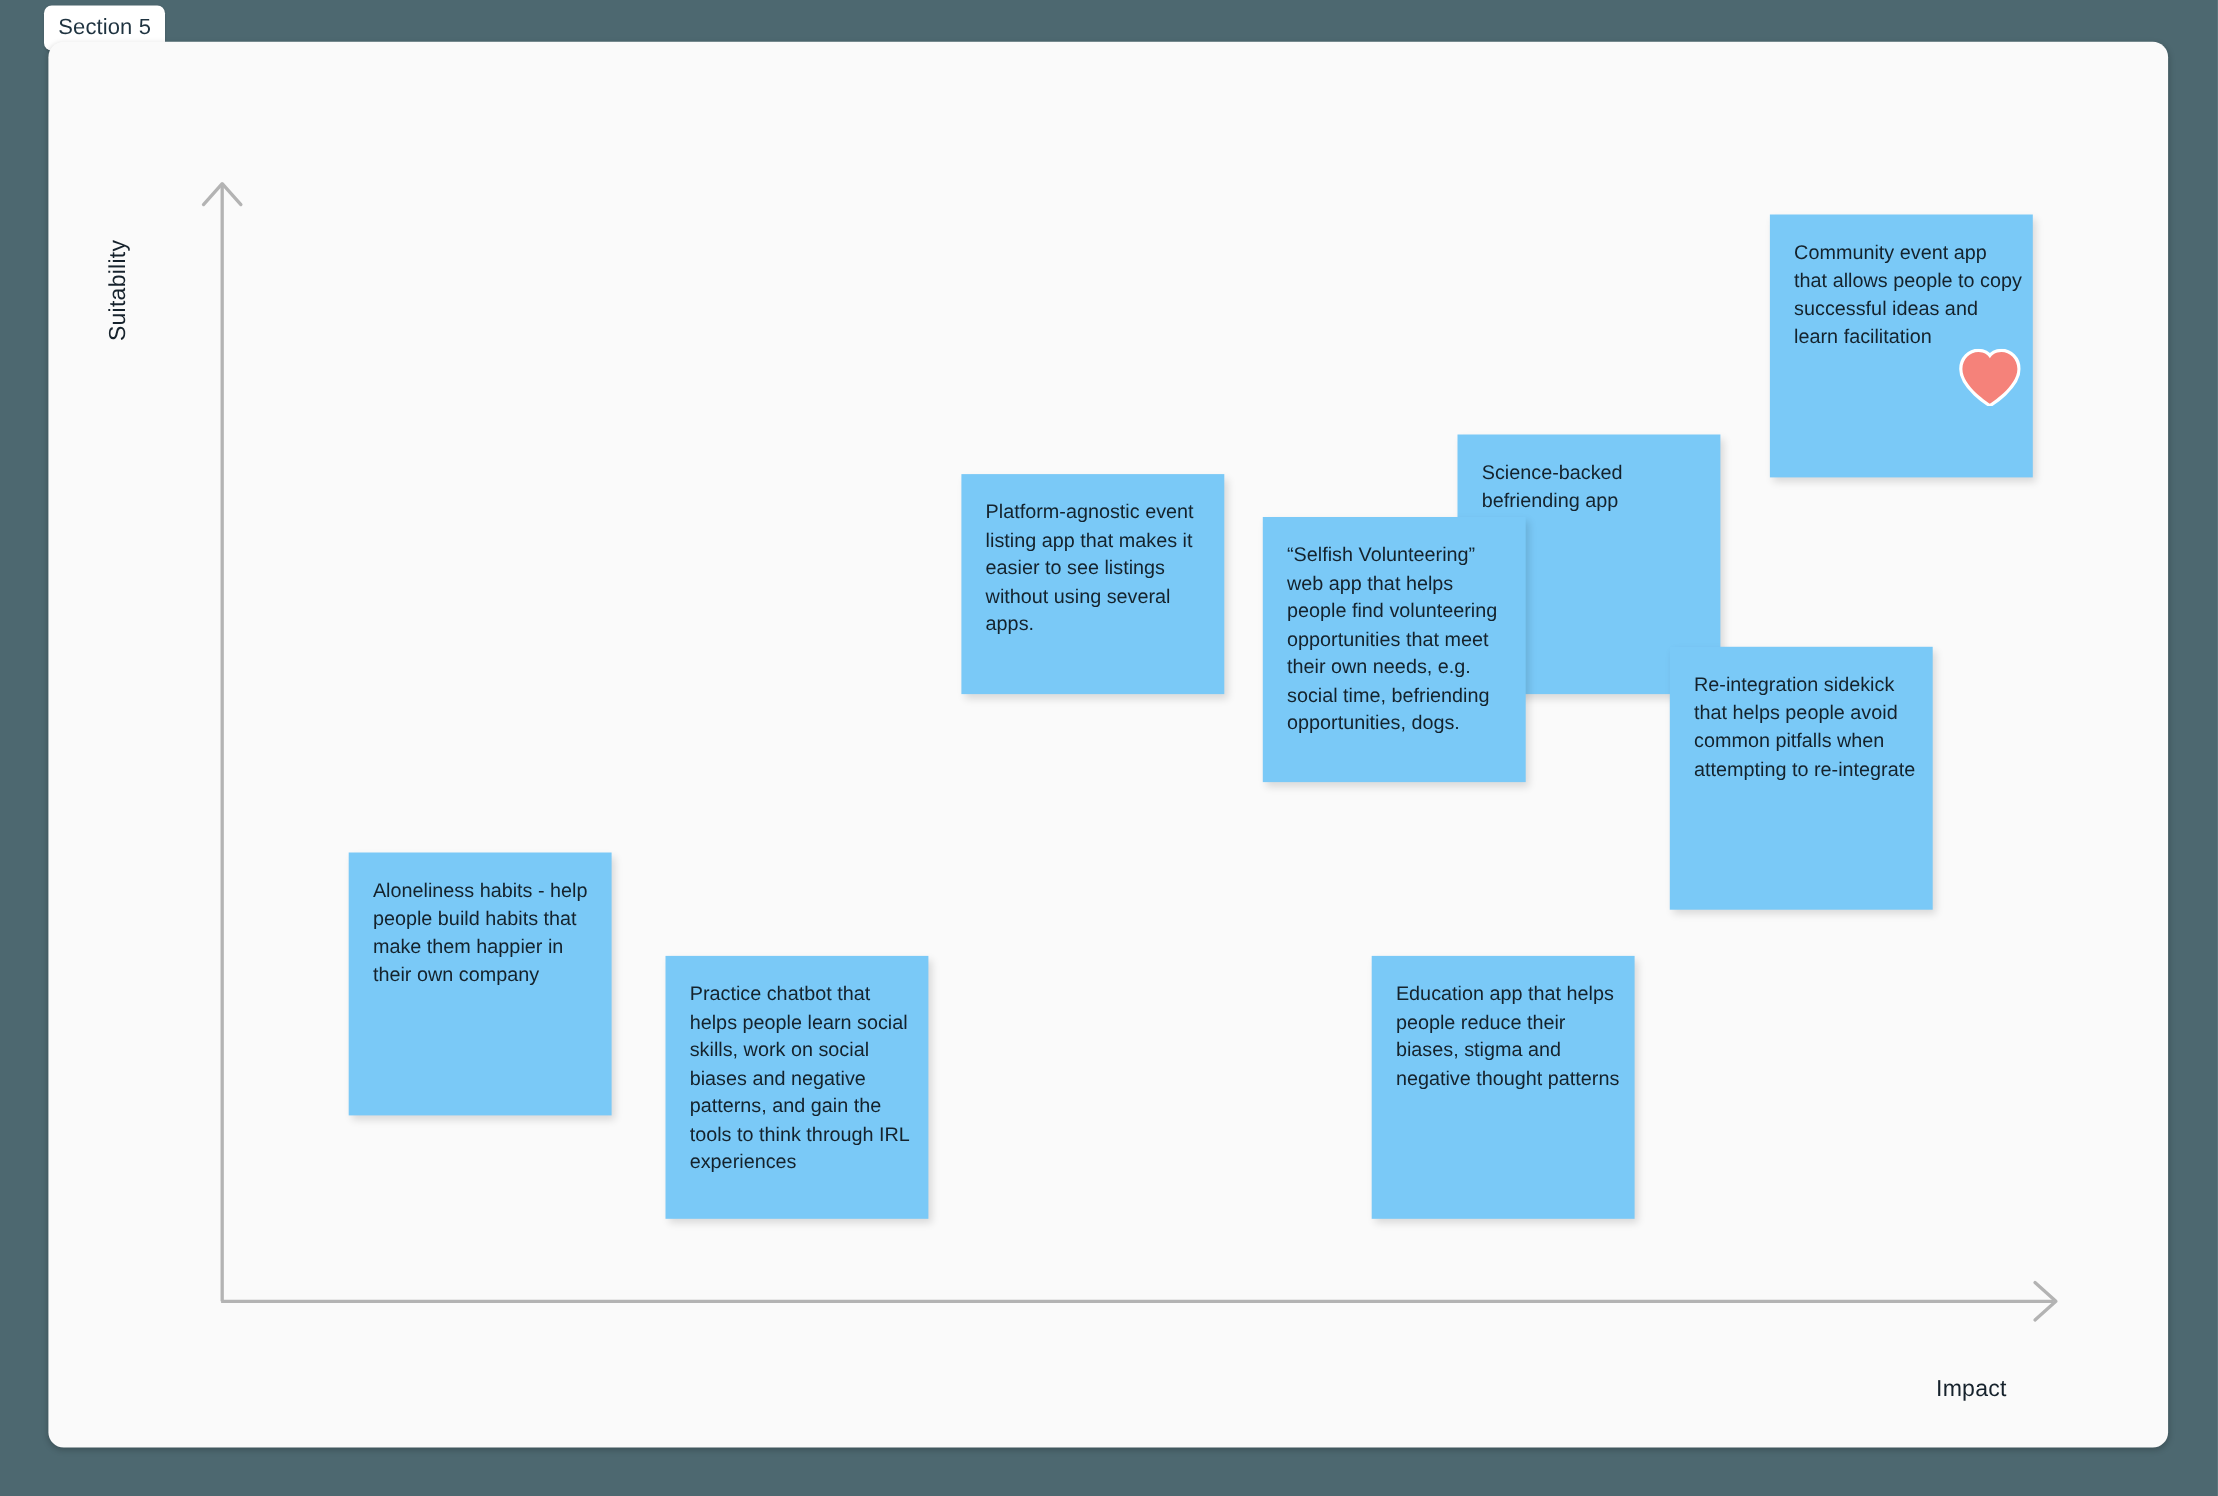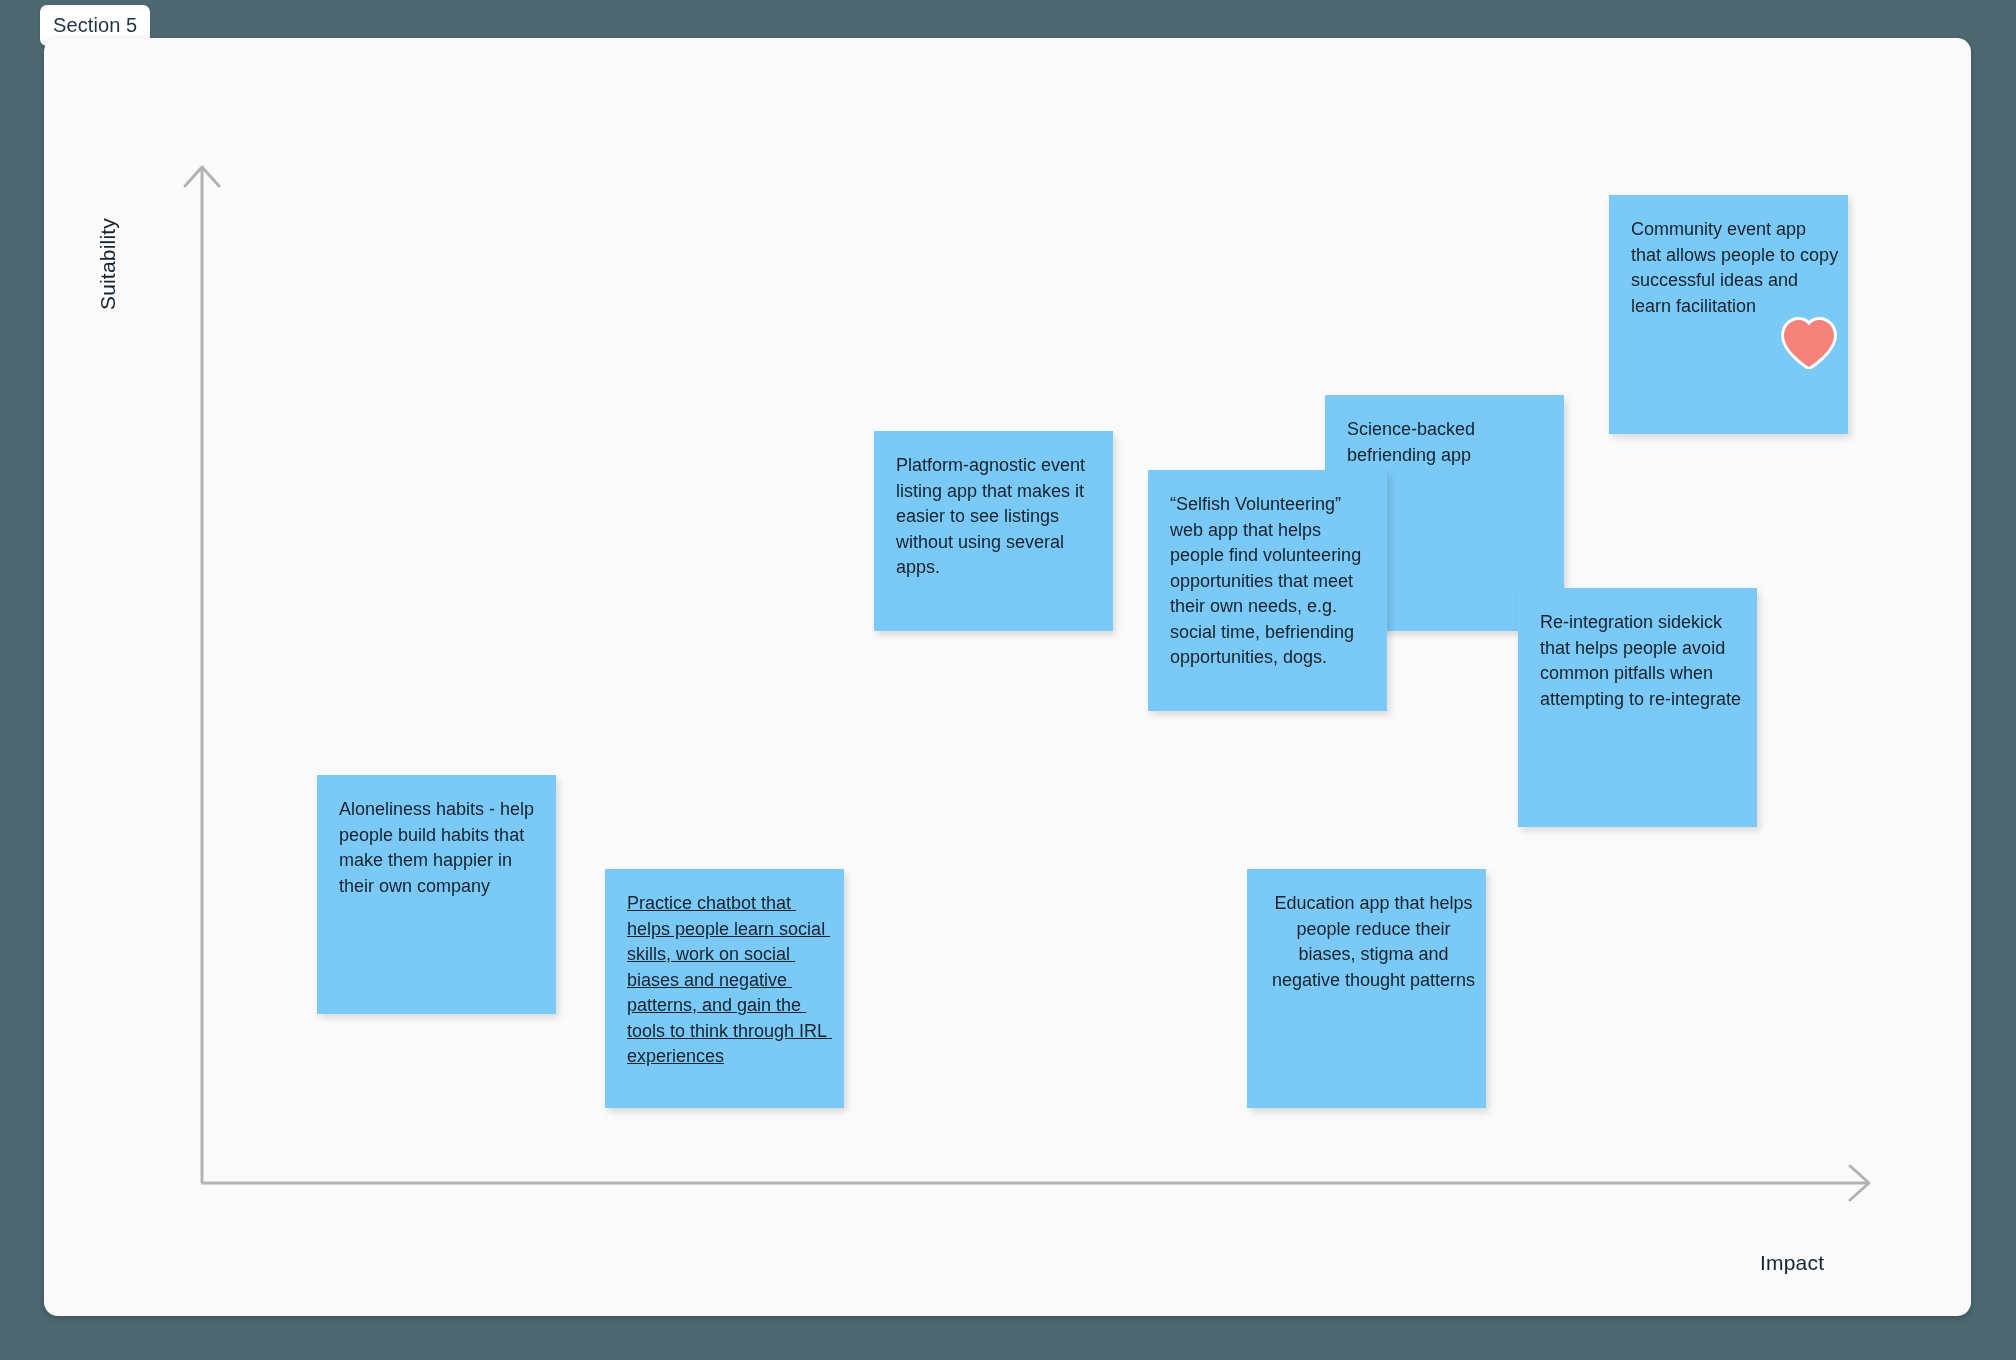--- a/index.html
+++ b/index.html
@@ -149,22 +149,22 @@
       <span class="note-text">Community event app that allows people to copy successful ideas and learn facilitation</span>
       <svg class="heart" style="left:172px; top:122px;" viewBox="0 0 56 52" aria-hidden="true">
         <path d="M28 50 C28 50 3 34.5 3 18.5 C3 9.4 9.9 3 17.6 3 C22.6 3 26.2 5.6 28 8.6 C29.8 5.6 33.4 3 38.4 3 C46.1 3 53 9.4 53 18.5 C53 34.5 28 50 28 50 Z" fill="#f5827a" stroke="#ffffff" stroke-width="6" stroke-linejoin="round" paint-order="stroke"></path>
       </svg>
     </div>
 
     <div class="note" style="left:273px; top:737px; width:239px; height:239px; z-index:2;">
       <span class="note-text">Aloneliness habits - help people build habits that make them happier in their own company</span>
     </div>
 
-    <div class="note" style="left:561px; top:831px; width:239px; height:239px; z-index:2;text-decoration:underline;">
+    <div class="note" style="left:561px; top:831px; width:239px; height:239px; z-index:2;">
       <span class="note-text">Practice chatbot that helps people learn social skills, work on social biases and negative patterns, and gain the tools to think through IRL experiences</span>
     </div>
 
-    <div class="note" style="left:1203px; top:831px; width:239px; height:239px; z-index:2;text-align:center;">
+    <div class="note" style="left:1203px; top:831px; width:239px; height:239px; z-index:2;">
       <span class="note-text">Education app that helps people reduce their biases, stigma and negative thought patterns</span>
     </div>
 
   </div>
 </div>
 
 </body></html>

